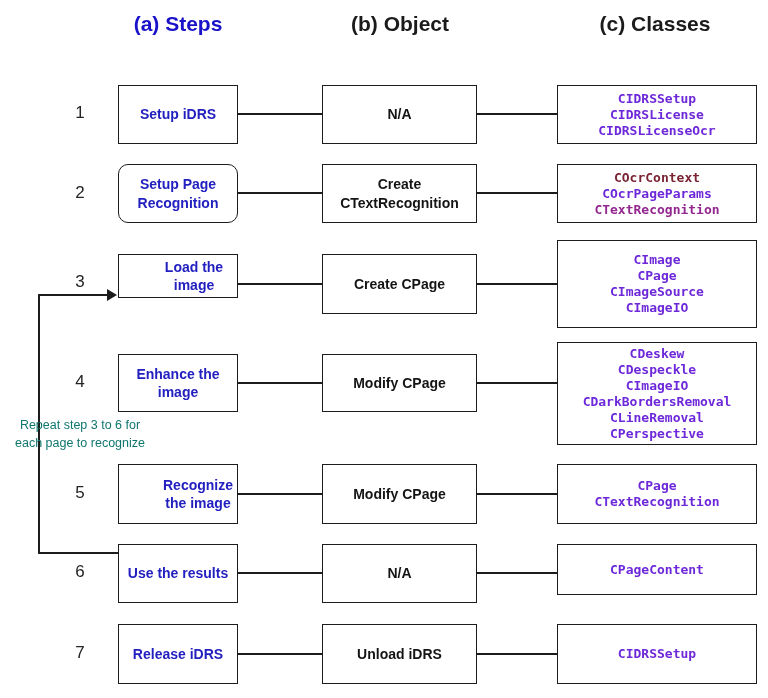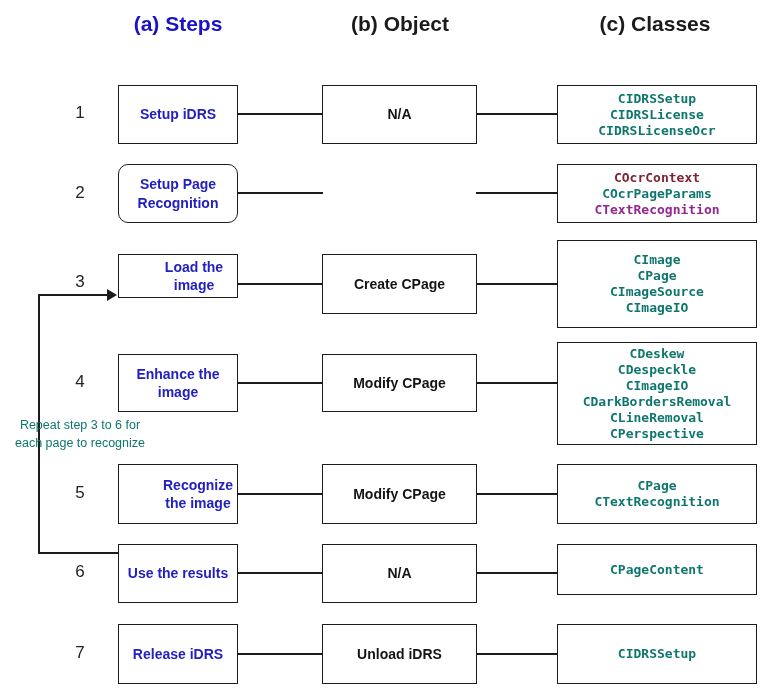--- a/index.html
+++ b/index.html
@@ -24,21 +24,21 @@
   .step-box { left:118px; width:120px; padding:2px 8px; }
   .step-box .lbl { color:#2320c0; font-weight:bold; font-size:14px; line-height:1.3; }
   .object-box { left:322px; width:155px; padding:2px 10px; }
   .object-box .lbl { color:#141414; font-weight:bold; font-size:14px; line-height:1.3; }
   .classes-box {
     left:557px; width:200px; flex-direction:column; padding:2px 4px;
     font-family:"DejaVu Sans Mono", monospace; font-size:13px;
     font-weight:bold; line-height:16px;
   }
   .classes-box span { display:block; }
-  [data-tone="default"] { color:#0f766e; }
+  [data-tone="default"] { color:#6d28d9; }
   [data-tone="maroon"]  { color:#7b2433; }
   [data-tone="purple"]  { color:#93268f; }
   .hline { position:absolute; height:2px; background:#1c1c1c; }
   .vline { position:absolute; width:2px;  background:#1c1c1c; }
   .arrow-head {
     position:absolute; width:0; height:0;
     border-top:6px solid transparent; border-bottom:6px solid transparent;
     border-left:10px solid #1c1c1c;
   }
   .loop-label {
@@ -77,20 +77,23 @@
     <span data-tone="default">CIDRSSetup</span>
     <span data-tone="default">CIDRSLicense</span>
     <span data-tone="default">CIDRSLicenseOcr</span>
   </div>
 
   <div class="row-num" style="left:65px; top:183px;">2</div>
   <div class="box step-box" style="top:164px; height:59px;border-radius:10px;">
     <span class="lbl">Setup Page Recognition</span>
   </div>
   <div class="hline" style="left:237px; top:192px; width:86px;"></div>
+  <div class="box object-box" style="top:164px; height:59px;">
+    <span class="lbl">Create CTextRecognition</span>
+  </div>
   <div class="hline" style="left:476px; top:192px; width:82px;"></div>
   <div class="box classes-box" style="top:164px; height:59px;">
     <span data-tone="maroon">COcrContext</span>
     <span data-tone="default">COcrPageParams</span>
     <span data-tone="purple">CTextRecognition</span>
   </div>
 
   <div class="row-num" style="left:65px; top:272px;">3</div>
   <div class="box step-box" style="top:254px; height:44px;padding-left:40px;">
     <span class="lbl">Load the image</span>

